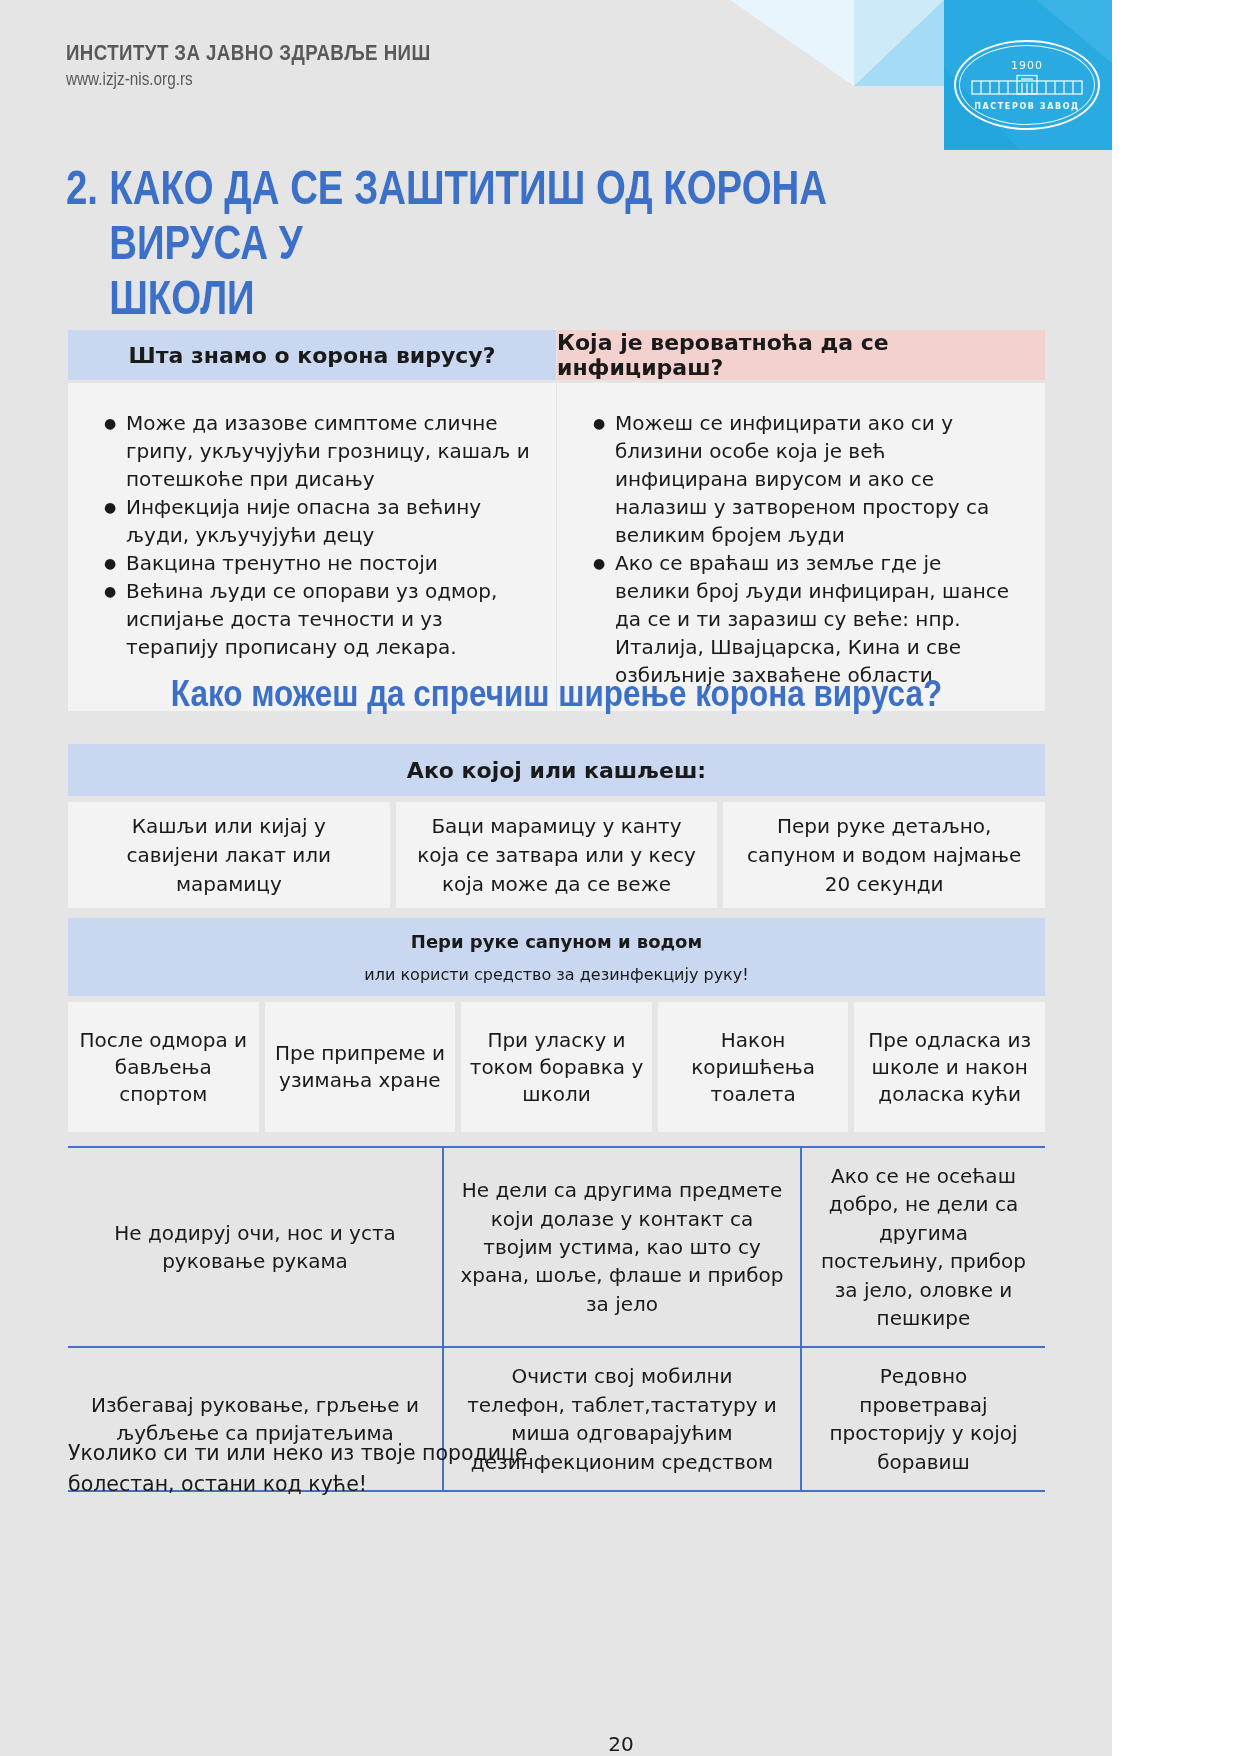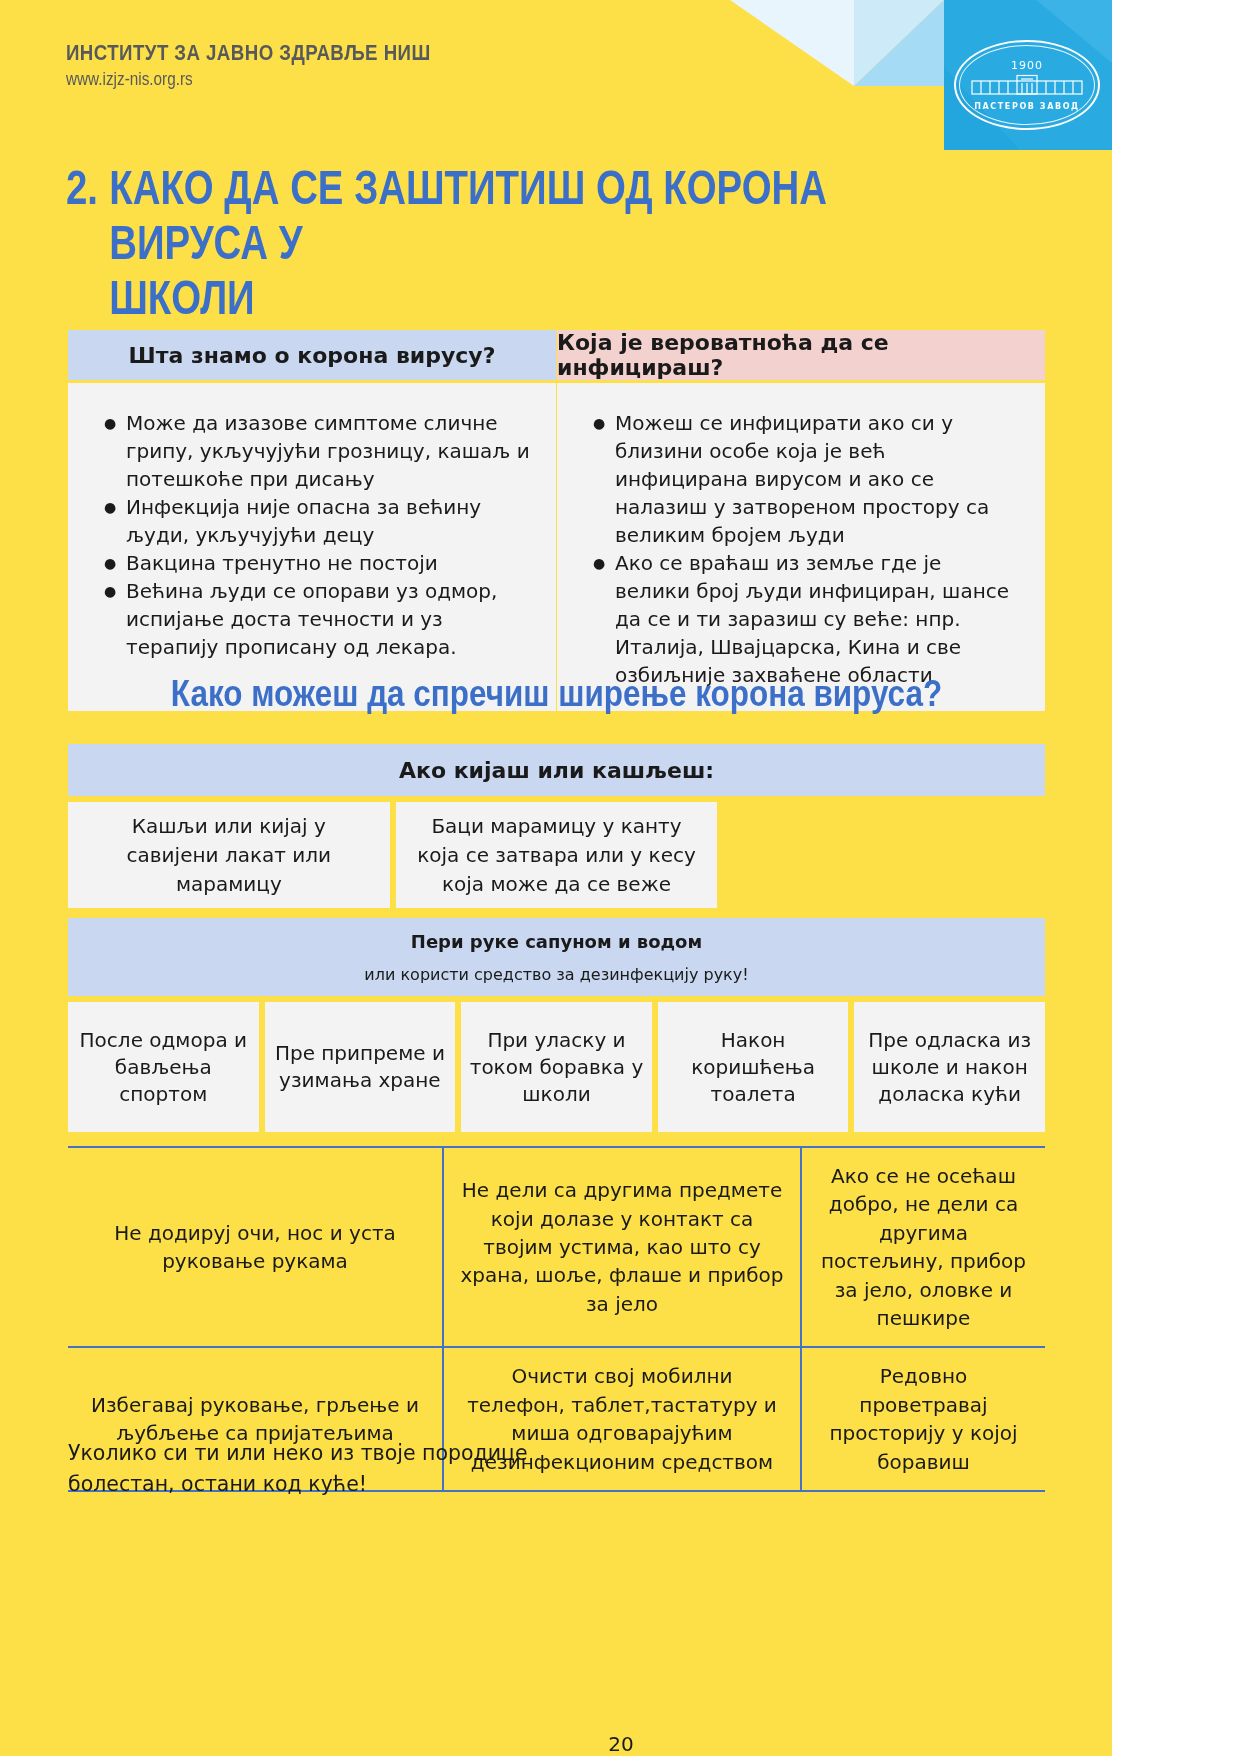--- a/index.html
+++ b/index.html
@@ -1,17 +1,17 @@
 <!DOCTYPE html>
 <html><head>
 <meta charset="utf-8">
 <style>
   html,body { margin:0; padding:0; background:#ffffff; }
   .page {
-    position:relative; width:1112px; height:1756px; background:#fde047;
+    position:relative; width:1112px; height:1756px; background:#e5e5e5;
     font-family:"DejaVu Sans", sans-serif; color:#1a1a1a; overflow:hidden;
   }
 
   
   .org { position:absolute; left:66px; top:40px; transform:scaleX(0.85); transform-origin:0 0; color:#58595b; white-space:nowrap; }
   .org-name { font:700 22px/1.2 "Liberation Sans", sans-serif; letter-spacing:.5px; }
   .org-url  { font:400 18px/1.2 "Liberation Sans", sans-serif; margin-top:3px; }
 
   
   .deco { position:absolute; top:0; right:0; width:382px; height:150px; }
@@ -171,24 +171,25 @@
           <li>
               <span>Ако се враћаш из земље где је велики број људи инфициран, шансе да се и ти заразиш су веће: нпр. Италија, Швајцарска, Кина и све озбиљније захваћене области</span>
             </li>
         </ul>
       </div>
     </div>
   </div>
 
   <div class="prevent-heading">Како можеш да спречиш ширење корона вируса?</div>
 
-  <div class="band band1">Ако кијаш или кашљеш:</div>
+  <div class="band band1">Ако којој или кашљеш:</div>
   <div class="row3">
     <div class="cell">Кашљи или кијај у савијени лакат или марамицу</div>
     <div class="cell">Баци марамицу у канту која се затвара или у кесу која може да се веже</div>
+    <div class="cell">Пери руке детаљно, сапуном и водом најмање 20 секунди</div>
   </div>
 
   <div class="band band2">
     <div class="b-title">Пери руке сапуном и водом</div>
     <div class="b-sub">или користи средство за дезинфекцију руку!</div>
   </div>
   <div class="row5">
     <div class="cell">После одмора и бављења спортом</div>
     <div class="cell">Пре припреме и узимања хране</div>
     <div class="cell">При уласку и током боравка у школи</div>

